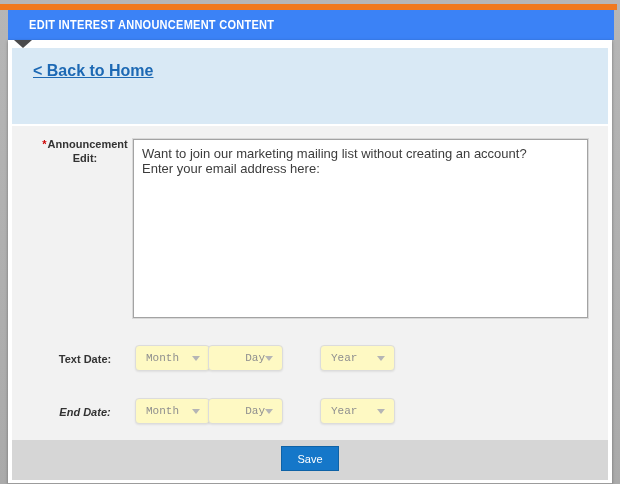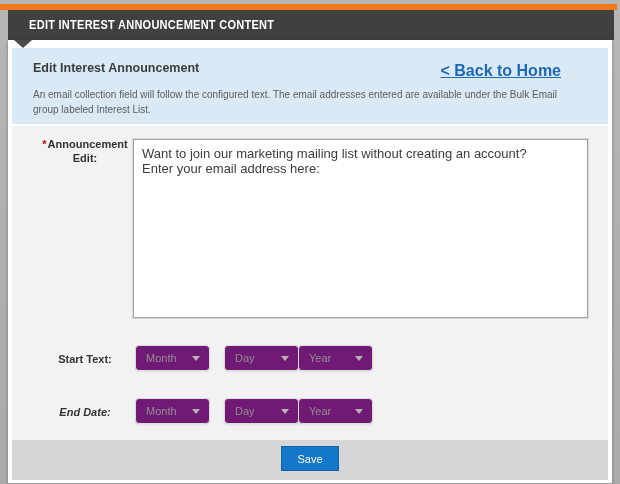--- a/index.html
+++ b/index.html
@@ -8,21 +8,21 @@
     font-family:"Liberation Sans",sans-serif;
     background:linear-gradient(180deg,#b6b6b6 0%,#aaaaaa 100%);
     position:relative;
   }
   .orange-bar{
     position:absolute;left:0;top:4px;width:617px;height:6px;
     background:#f0791e;
   }
   .header{
     position:absolute;left:8px;top:10px;width:606px;height:30px;
-    background:#404040;display:flex;align-items:center;
+    background:#3b82f6;display:flex;align-items:center;
   }
   .header-title{
     color:#ffffff;font-weight:bold;font-size:12.5px;letter-spacing:.3px;
     padding-left:24px;display:inline-block;transform:scaleX(.88);transform-origin:0 50%;
     white-space:nowrap;
   }
   .header-pointer{
     position:absolute;left:14px;top:40px;width:0;height:0;z-index:5;
     border-left:9px solid transparent;border-right:9px solid transparent;
     border-top:8px solid #4a4a4b;
@@ -59,28 +59,28 @@
     position:absolute;left:121px;top:13px;width:455px;height:179px;
     box-sizing:border-box;background:#ffffff;
     border:1px solid #a3a3a3;outline:1px solid #d9d9d9;
     font-family:"Liberation Sans",sans-serif;font-size:13px;color:#3c3c3c;
     line-height:15px;padding:6px 8px;resize:none;
   }
   .start-label{top:226px;}
   .end-label{top:279px;font-style:italic;}
   .select{
     position:absolute;width:75px;height:26px;box-sizing:border-box;
-    background:#701a75;border:1px solid #dcdcdc;border-radius:4px;
+    background:#fef9c3;border:1px solid #dcdcdc;border-radius:4px;
     box-shadow:0 1px 2px rgba(0,0,0,.08);
     display:flex;align-items:center;justify-content:space-between;
-    padding:0 9px 0 10px;cursor:pointer;
+    padding:0 9px 0 10px;cursor:pointer;font-family:Liberation Mono, monospace;
   }
   .row-start .select{top:219px;}
   .row-end .select{top:272px;}
-  .sel-1{left:123px;} .sel-2{left:212px;} .sel-3{left:286px;}
+  .sel-1{left:123px;} .sel-2{left:196px;justify-content:flex-end;} .sel-3{left:308px;}
   .select-text{font-size:11px;color:#8f8f8f;}
   .chevron{
     width:0;height:0;border-left:4px solid transparent;border-right:4px solid transparent;
     border-top:5px solid #b5b5b5;
   }
   .action-strip{
     position:absolute;left:4px;top:400px;width:596px;height:40px;
     background:#d6d6d6;display:flex;justify-content:center;
   }
   .save-btn{
@@ -97,37 +97,35 @@
 
 <div class="header">
   <span class="header-title">EDIT INTEREST ANNOUNCEMENT CONTENT</span>
 </div>
 <div class="header-pointer"></div>
 
 <div class="panel">
 
   <div class="info-box">
     <div class="info-top">
-      <h1 class="info-heading">Edit Interest Announcement</h1>
       <a class="back-link" href="#">&lt; Back to Home</a>
     </div>
-    <p class="info-desc">An email collection field will follow the configured text. The email addresses entered are available under the Bulk Email group labeled Interest List.</p>
   </div>
 
   <div class="form-area">
 
     <div class="label-col announcement-label">
       <div><span class="req">*</span><span>Announcement</span></div>
       <div>Edit:</div>
     </div>
     <textarea class="announcement-textarea" spellcheck="false" style="">Want to join our marketing mailing list without creating an account?
 Enter your email address here:</textarea>
 
     <div class="row-start">
-      <div class="label-col start-label">Start Text:</div>
+      <div class="label-col start-label">Text Date:</div>
       <div class="select sel-1">
         <span class="select-text">Month</span>
         <span class="chevron"></span>
       </div>
       <div class="select sel-2">
         <span class="select-text">Day</span>
         <span class="chevron"></span>
       </div>
       <div class="select sel-3">
         <span class="select-text">Year</span>

